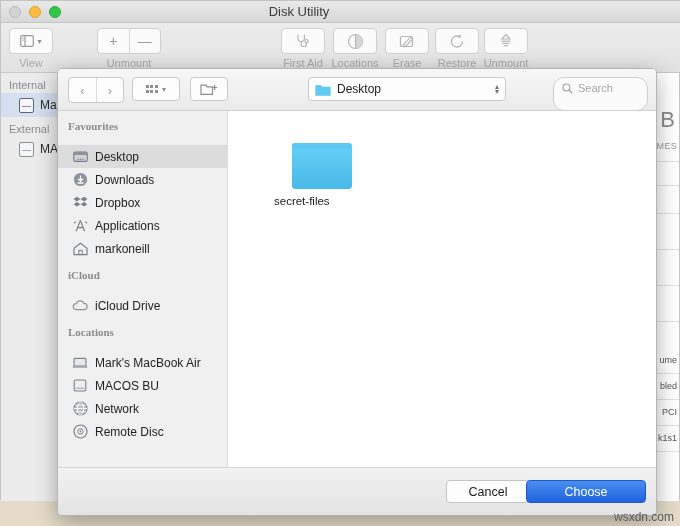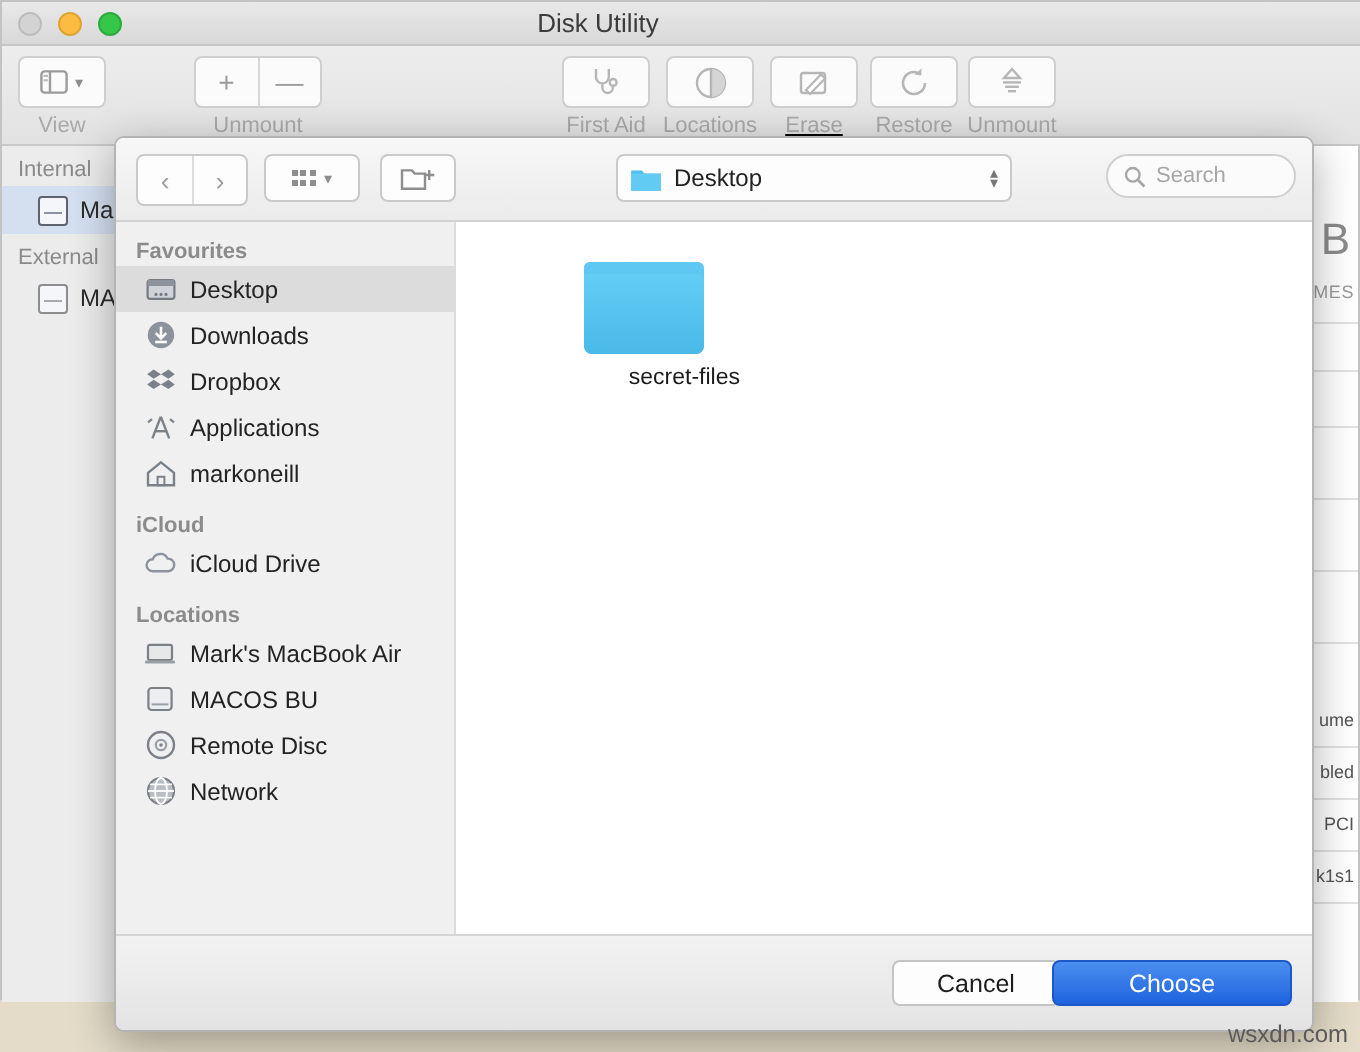--- a/index.html
+++ b/index.html
@@ -148,47 +148,47 @@
     position: absolute; left: 250px; top: 8px; width: 198px; height: 24px;
     background: #fdfdfd; border: 1px solid #c9c9c9; border-radius: 4px;
     display: flex; align-items: center; padding: 0 6px; gap: 6px;
   }
   #path-label { font-size: 12px; color: #222; flex: 1; }
   .stepper { display: flex; flex-direction: column; line-height: 5px; color: #777; font-size: 8px; }
 
   #search-box {
     position: absolute; left: 495px; top: 8px; width: 95px; height: 22px;
     background: #fbfbfb; border: 1px solid #cfcfcf; border-radius: 11px;
-    display: flex; align-items: flex-end; padding: 4px 8px; gap: 5px;
+    display: flex; align-items: flex-end; padding: 16px 8px; gap: 5px;
   }
   #search-ph { font-size: 11px; color: #a6a6a6; }
 
   #sheet-sidebar {
     position: absolute; left: 0; top: 42px; width: 170px; bottom: 48px;
     background: #f0f0f0; border-right: 1px solid #dcdcdc;
   }
   .sb-head {
-    font-size: 11px; color: #8b8b8b; padding: 9px 0 1px 10px; font-weight: bold;
+    font-size: 11px; color: #8b8b8b; padding: 9px 0 13px 10px; font-weight: bold; font-family: Liberation Serif, serif;
   }
   .sb-row {
     display: flex; align-items: center; gap: 7px;
     height: 23px; padding-left: 14px; font-size: 12px; color: #232323;
   }
   .sb-row.sel { background: #dcdcdc; }
   .sb-ico {
     width: 16px; height: 16px; flex: 0 0 auto;
     display: flex; align-items: center; justify-content: center;
   }
 
   #file-area {
     position: absolute; left: 170px; top: 42px; right: 0; bottom: 48px;
     background: #ffffff;
   }
   #folder-item {
-    position: absolute; left: 46px; top: 20px; width: 96px; text-align: right;
+    position: absolute; left: 46px; top: 32px; width: 96px; text-align: left;
   }
   .folder-shape {
     width: 60px; height: 46px; margin: 0 auto; position: relative;
   }
   .folder-back {
     position: absolute; left: 0; top: 0; width: 60px; height: 46px;
     background: #5ec8f2; border-radius: 3px 3px 4px 4px;
   }
   .folder-tab {
     position: absolute; left: 0; top: 0; width: 26px; height: 7px;
@@ -493,39 +493,39 @@
           <rect x="1.2" y="1" width="11.6" height="11" rx="1.6" fill="#eceef0" stroke="#7b8089" stroke-width="1.1"></rect>
           <line x1="2.8" y1="9.2" x2="11.2" y2="9.2" stroke="#9aa0a8" stroke-width="1"></line>
         </svg>
       </span>
       <span>MACOS BU</span>
     </div>
 
     <div class="sb-row">
       <span class="sb-ico">
         <svg width="15" height="15" viewBox="0 0 15 15">
-          <circle cx="7.5" cy="7.5" r="6.5" fill="none" stroke="#7b8089" stroke-width="1.2"></circle>
-          <circle cx="7.5" cy="7.5" r="2.6" fill="none" stroke="#9aa0a8" stroke-width="1.1"></circle>
-          <circle cx="7.5" cy="7.5" r="0.9" fill="#7b8089"></circle>
-        </svg>
-      </span>
-      <span>Remote Disc</span>
-    </div>
-
-    <div class="sb-row">
-      <span class="sb-ico">
-        <svg width="15" height="15" viewBox="0 0 15 15">
           <circle cx="7.5" cy="7.5" r="6.5" fill="#b9bec4" stroke="#7b8089" stroke-width="1.1"></circle>
           <ellipse cx="7.5" cy="7.5" rx="3" ry="6.5" fill="none" stroke="#ffffff" stroke-width="0.9"></ellipse>
           <line x1="1" y1="7.5" x2="14" y2="7.5" stroke="#ffffff" stroke-width="0.9"></line>
           <line x1="2" y1="4.2" x2="13" y2="4.2" stroke="#ffffff" stroke-width="0.8"></line>
           <line x1="2" y1="10.8" x2="13" y2="10.8" stroke="#ffffff" stroke-width="0.8"></line>
         </svg>
       </span>
       <span>Network</span>
+    </div>
+
+    <div class="sb-row">
+      <span class="sb-ico">
+        <svg width="15" height="15" viewBox="0 0 15 15">
+          <circle cx="7.5" cy="7.5" r="6.5" fill="none" stroke="#7b8089" stroke-width="1.2"></circle>
+          <circle cx="7.5" cy="7.5" r="2.6" fill="none" stroke="#9aa0a8" stroke-width="1.1"></circle>
+          <circle cx="7.5" cy="7.5" r="0.9" fill="#7b8089"></circle>
+        </svg>
+      </span>
+      <span>Remote Disc</span>
     </div>
   </div>
 
   <div id="file-area">
     <div id="folder-item">
       <div class="folder-shape">
         <span class="folder-back"></span>
         <span class="folder-tab"></span>
         <span class="folder-front"></span>
       </div>

